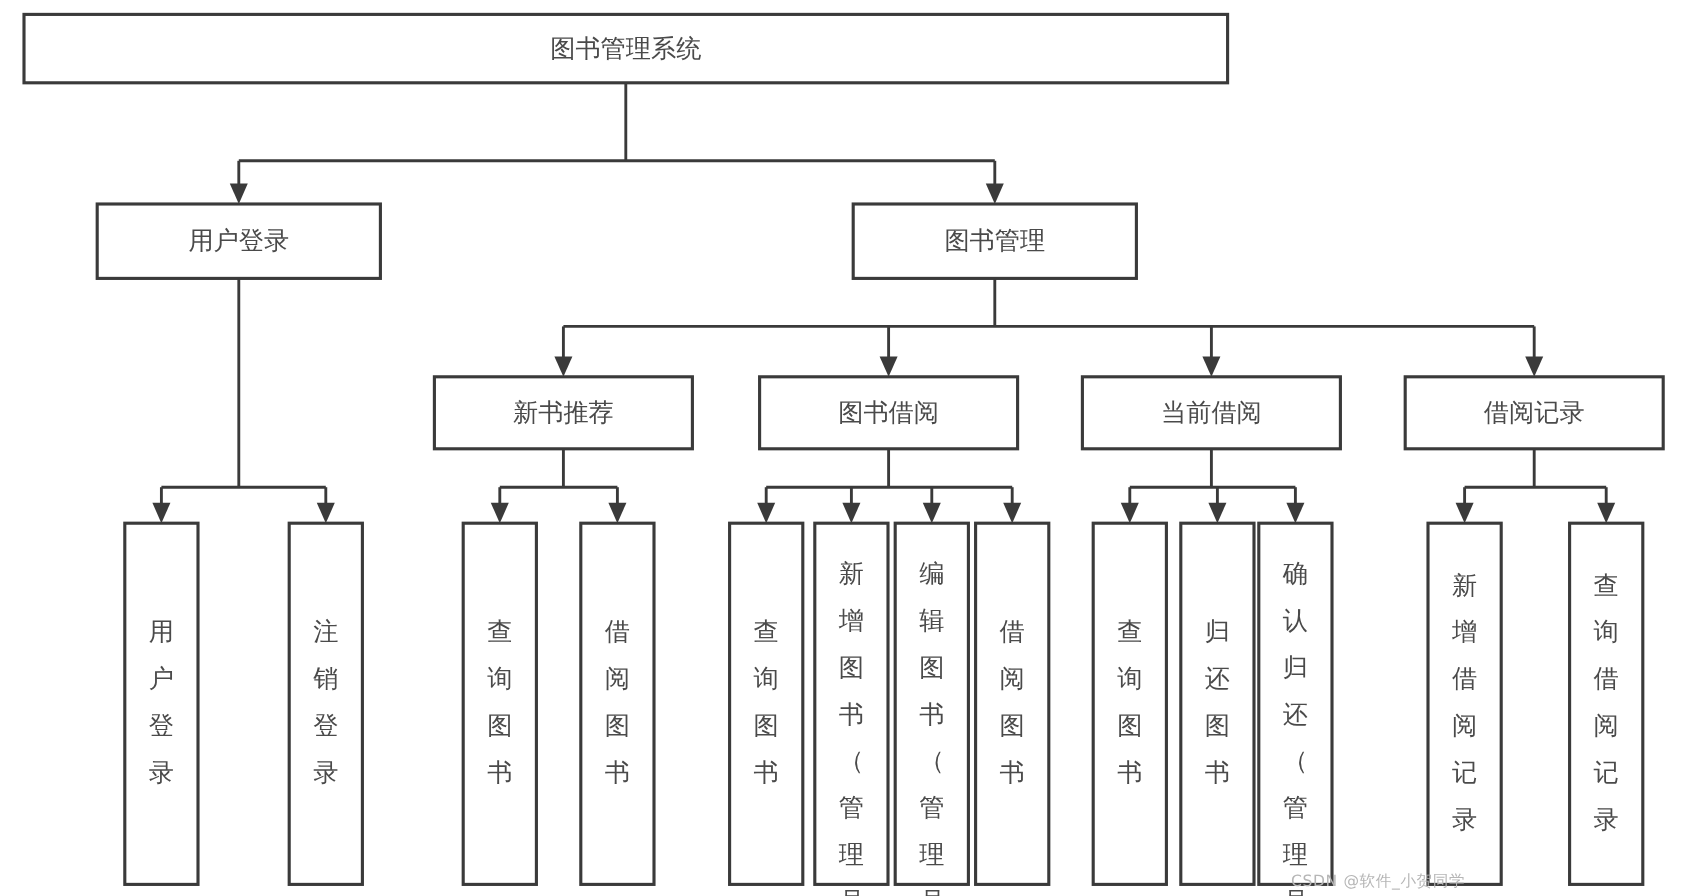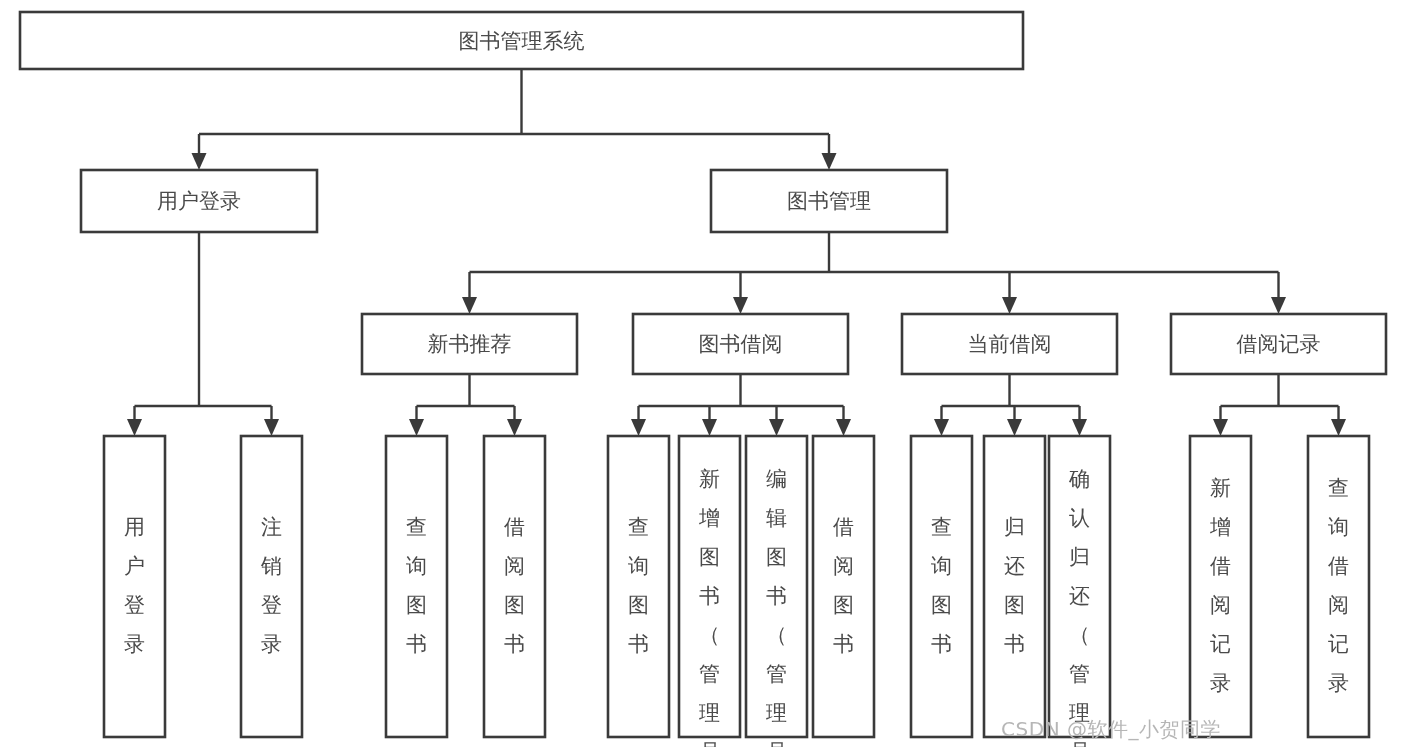--- a/index.html
+++ b/index.html
@@ -54,21 +54,21 @@
     fill: #4a4a4a;
     font-family: "DejaVu Sans", "Liberation Sans", sans-serif;
     font-size: 21px;
     text-anchor: middle;
   }
   .watermark {
     position: absolute;
     right: 8px;
     bottom: 4px;
     color: #b6b6b6;
-    font-size: 20px;
+    font-size: 13px;
     font-family: "DejaVu Sans", "Liberation Sans", sans-serif;
     letter-spacing: 0.5px;
     white-space: nowrap;
     user-select: none;
   }
 </style>
 </head>
 <body>
 
 <div id="diagram-root">

